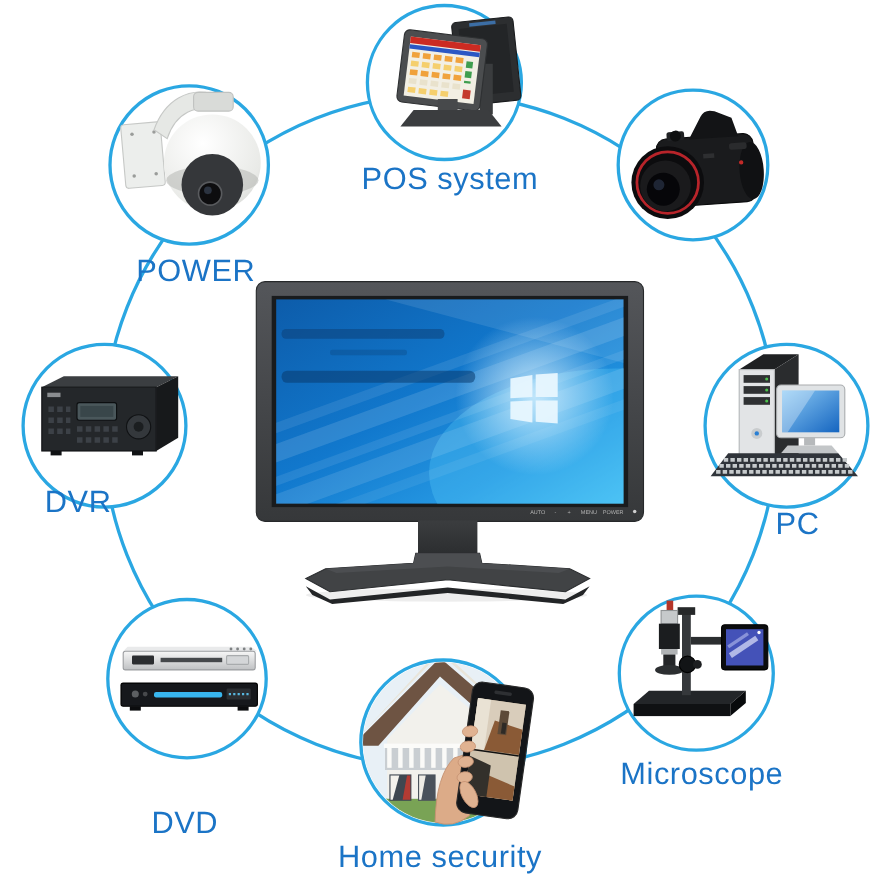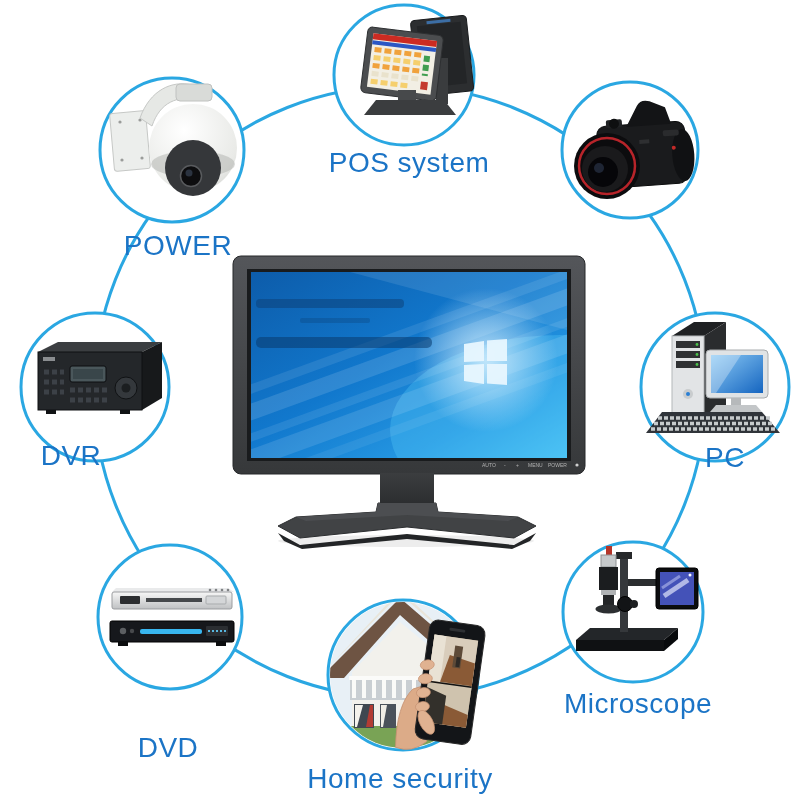--- a/index.html
+++ b/index.html
@@ -294,19 +294,19 @@
     </g>
     <circle cx="577" cy="465" r="1.6" fill="#cfcfcf"></circle>
     <rect x="380" y="473" width="54" height="32" fill="url(#neckGrad)"></rect>
     <path d="M278,533 L300,545 L407,534 L514,545 L536,533 L530,541 L512,549 L407,539 L302,549 L284,541 Z" fill="#232527"></path>
     <path d="M378,503 L436,503 L438,512 L518,517 L536,526 L514,538 L407,527 L300,538 L278,526 L296,517 L376,512 Z" fill="#414345" stroke="#2c2e30"></path>
     <path d="M296,517 L376,512 L378,503 L436,503 L438,512 L518,517 L508,521 L407,515 L306,521 Z" fill="#4c4e51"></path>
   </g>
 </svg>
 
   <div class="node-label" style="left:409px;top:163px">POS system</div>
-  <div class="node-label" style="left:725px;top:458px">PC</div>
+  <div class="node-label" style="left:725px;top:476px">PC</div>
   <div class="node-label" style="left:400px;top:779px">Home security</div>
   <div class="node-label" style="left:638px;top:704px">Microscope</div>
   <div class="node-label" style="left:168px;top:748px">DVD</div>
   <div class="node-label" style="left:71px;top:456px">DVR</div>
   <div class="node-label" style="left:178px;top:246px">POWER</div>
 </div>
 
 </body></html>

